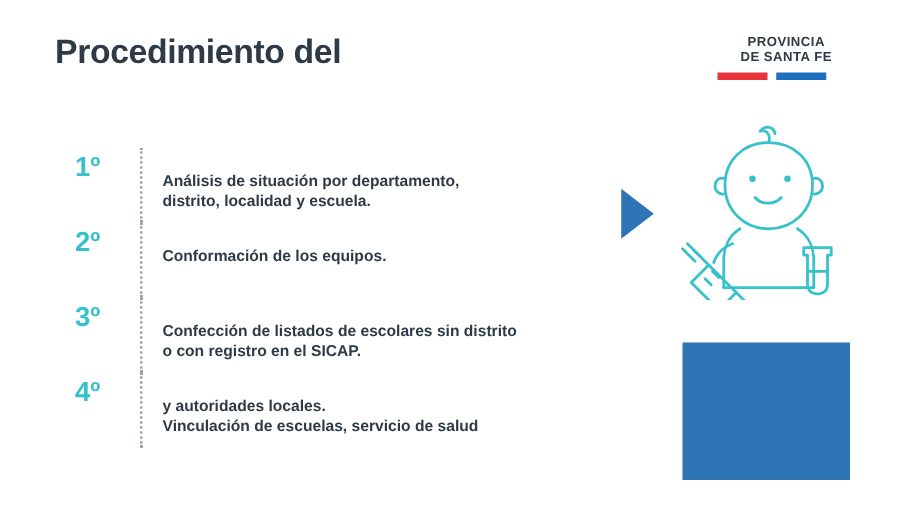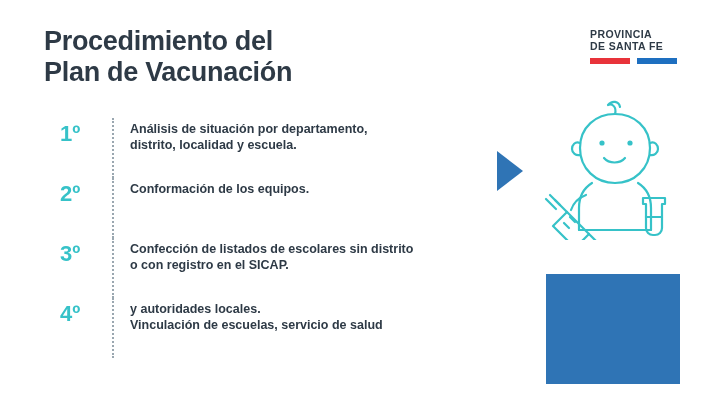--- a/index.html
+++ b/index.html
@@ -30,24 +30,24 @@
     color: #2e3a46;
     letter-spacing: -0.3px;
   }
   .title-line {
     display: block;
     white-space: nowrap;
   }
   
   .logo {
     position: absolute;
-    right: 20px;
+    right: 36px;
     top: 28px;
     width: 110px;
-    text-align: left;
+    text-align: center;
   }
   .logo-text {
     font-size: 10.5px;
     font-weight: bold;
     color: #2e3a46;
     line-height: 12px;
     letter-spacing: 0.4px;
   }
   .logo-bars {
     margin-top: 6px;
@@ -90,20 +90,21 @@
     border-left: 2px dotted #9aa7b0;
     align-self: stretch;
     margin-right: 16px;
   }
   .step-text {
     font-size: 12.5px;
     line-height: 16px;
     color: #2e3a46;
     font-weight: bold;
     padding-top: 3px;
+    margin-top: 16px;
   }
   .step-text span { display: block; white-space: nowrap; }
 
   
   .arrow {
     position: absolute;
     left: 497px;
     top: 151px;
     width: 0;
     height: 0;
@@ -129,21 +130,20 @@
     background: #2f74b5;
   }
 </style>
 </head>
 <body>
 
 <div class="slide">
 
   <div class="title">
     <span class="title-line">Procedimiento del</span>
-    <span class="title-line">Plan de Vacunación</span>
   </div>
 
   <div class="logo">
     <div class="logo-text">PROVINCIA</div>
     <div class="logo-text">DE SANTA FE</div>
     <div class="logo-bars">
       <div class="logo-bar red"></div>
       <div class="logo-bar blue"></div>
     </div>
   </div>

